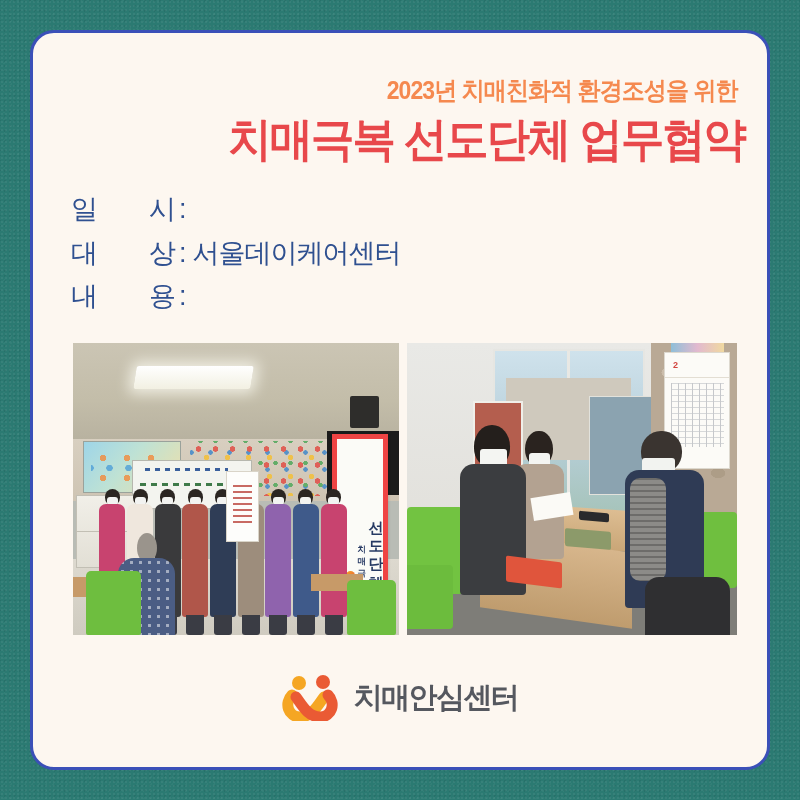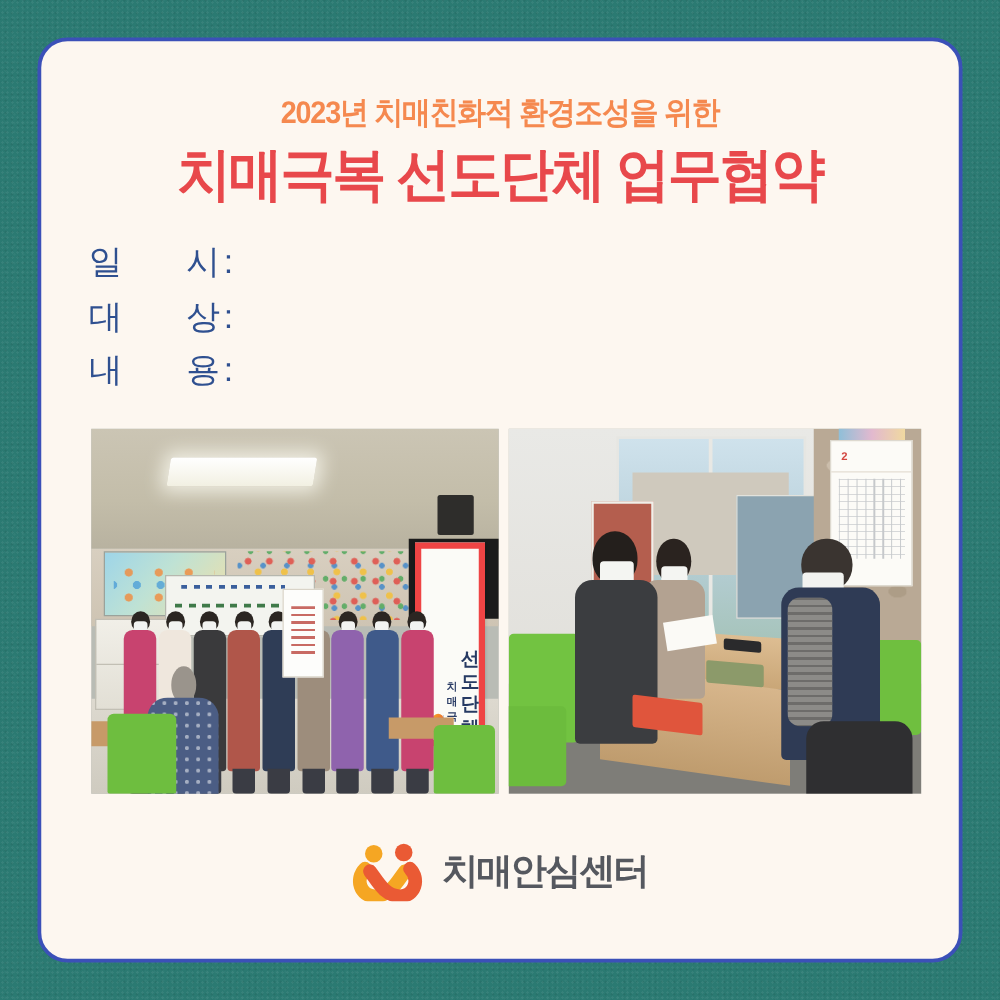--- a/index.html
+++ b/index.html
@@ -35,21 +35,21 @@
     background:#fdf7f0;
     border:3px solid #3b50b8;
     border-radius:24px;
     overflow:hidden;
   }
 
   
   .heading {
     position:absolute;
     left:0; right:0; top:42px;
-    text-align:center;
+    text-align:right;
   }
   .subtitle {
     font-size:25px;
     font-weight:bold;
     letter-spacing:-1px;
     color:#f5894f;
     line-height:1.25;
     transform:scaleX(.92);
   }
   .maintitle {
@@ -589,20 +589,21 @@
     <div class="detail-row">
       <span class="detail-label">일</span>
       <span class="detail-key">시</span>
       <span class="detail-colon">:</span>
     </div>
 
     <div class="detail-row">
       <span class="detail-label">대</span>
       <span class="detail-key">상</span>
       <span class="detail-colon">:</span>
+      <span class="detail-value">서울데이케어센터</span>
     </div>
 
     <div class="detail-row">
       <span class="detail-label">내</span>
       <span class="detail-key">용</span>
       <span class="detail-colon">:</span>
     </div>
 
   </div>
 

